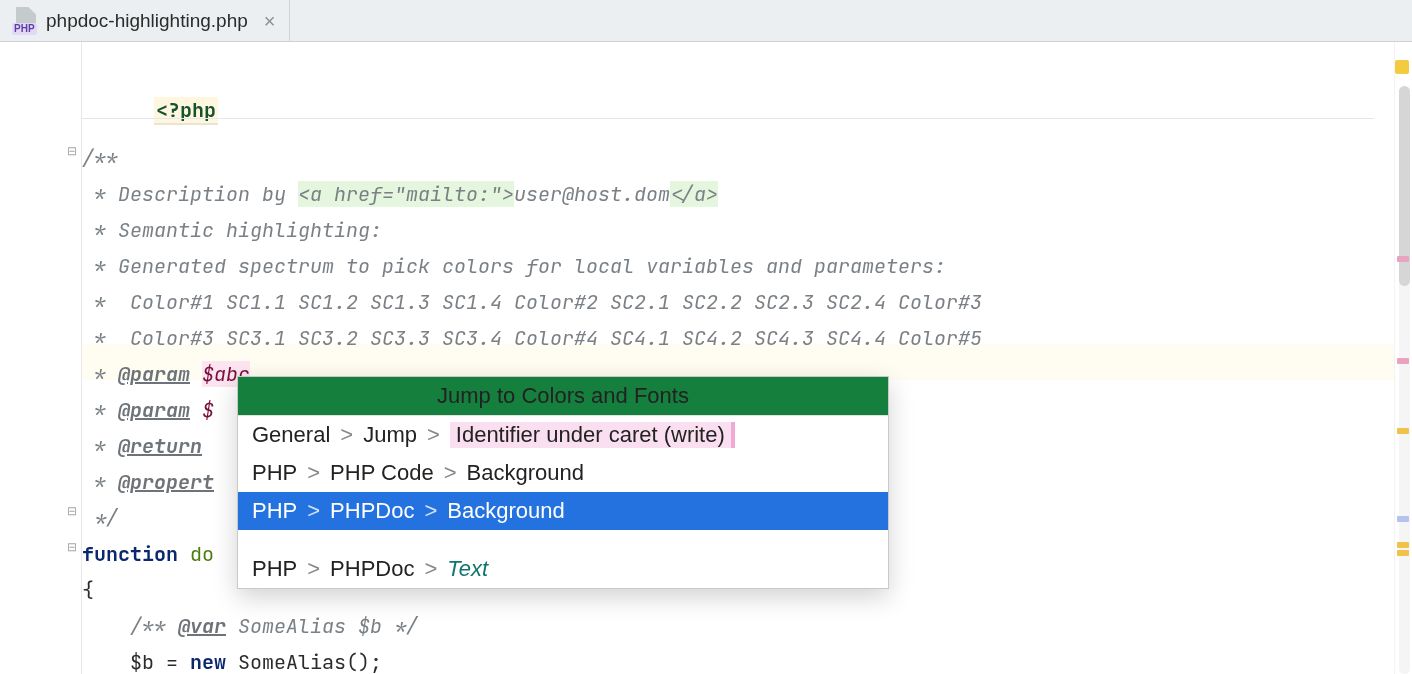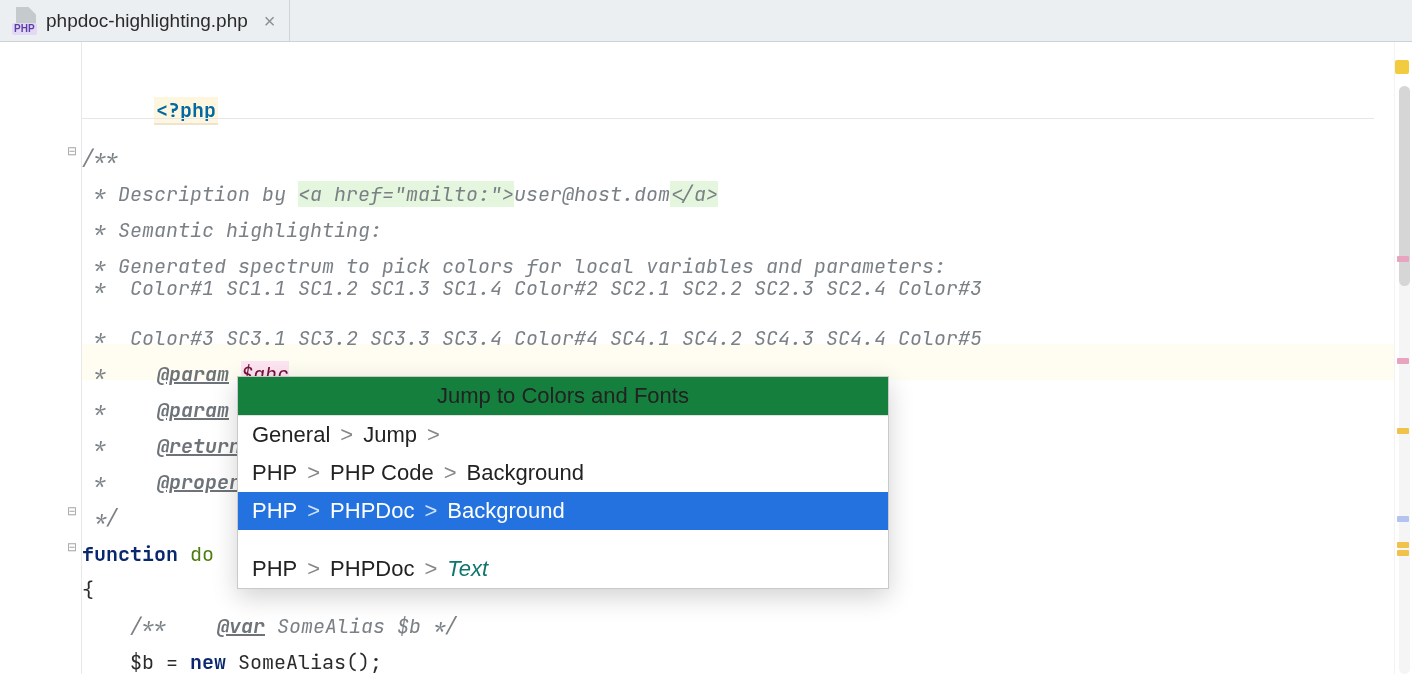--- a/index.html
+++ b/index.html
@@ -67,31 +67,31 @@
     font-size: 20px;
     line-height: 36px;
     white-space: pre;
     color: #2b2b2b;
     position: relative;
     padding-top: 14px;
   }
   .code .abs { position: absolute; left: 0; right: 0; }
   .phptag {
     background: #fff6e0;
-    color: #0369a1;
+    color: #14532d;
     font-weight: 600;
     padding: 0 2px;
     border-bottom: 2px solid rgba(0,0,0,0.07);
   }
   .hr {
     position: absolute; left: 0; right: 20px; height: 1px;
     background: #e6e6e6;
   }
   .doccomment { color: #7a8085; font-style: italic; }
-  .doctag { color: #6d7378; font-weight: 700; text-decoration: underline; margin-left: 39px; }
+  .doctag { color: #6d7378; font-weight: 700; text-decoration: underline; }
   .docparam { color: #7a1039; font-style: italic; }
   .kw { color: #0a286d; font-weight: 600; font-style: normal; }
   .fn { color: #4d7c0f; font-style: normal; }
   .hl-tag { background: #e4f6dd; }
   .caret-row {
     position: absolute; left: 0; right: 0; height: 36px;
     background: #fffdf2;
   }
   .caret-highlight { background: #fce4f1; margin-top: 34px; }
   
@@ -179,21 +179,21 @@
     
     <div class="abs" style="top:14px">
       <span class="phptag">&lt;?php</span>
     </div>
     <div class="hr" style="top:76px"></div>
 
     <div class="abs doccomment" style="top:98px">/**</div>
     <div class="abs doccomment" style="top:134px"><span> * Description by </span><span class="hl-tag">&lt;a href="mailto:"&gt;</span><span>user@host.dom</span><span class="hl-tag">&lt;/a&gt;</span></div>
     <div class="abs doccomment" style="top:170px"> * Semantic highlighting:</div>
     <div class="abs doccomment" style="top:206px"> * Generated spectrum to pick colors for local variables and parameters:</div>
-    <div class="abs doccomment" style="top:228px"> *  Color#1 SC1.1 SC1.2 SC1.3 SC1.4 Color#2 SC2.1 SC2.2 SC2.3 SC2.4 Color#3</div>
+    <div class="abs doccomment" style="top:242px"> *  Color#1 SC1.1 SC1.2 SC1.3 SC1.4 Color#2 SC2.1 SC2.2 SC2.3 SC2.4 Color#3</div>
     <div class="abs doccomment" style="top:278px"> *  Color#3 SC3.1 SC3.2 SC3.3 SC3.4 Color#4 SC4.1 SC4.2 SC4.3 SC4.4 Color#5</div>
     <div class="abs doccomment" style="top:314px"><span> * </span><span class="doctag">@param</span> <span class="docparam caret-highlight">$abc</span></div>
     <div class="abs doccomment" style="top:350px"><span> * </span><span class="doctag">@param</span> <span class="docparam">$</span></div>
     <div class="abs doccomment" style="top:386px"><span> * </span><span class="doctag">@return</span></div>
     <div class="abs doccomment" style="top:422px"><span> * </span><span class="doctag">@propert</span></div>
     <div class="abs doccomment" style="top:458px"> */</div>
     <div class="abs" style="top:494px"><span class="kw">function</span> <span class="fn">do</span></div>
     <div class="abs" style="top:530px">{</div>
     <div class="abs doccomment" style="top:566px; font-style:italic"><span>    /** </span><span class="doctag">@var</span><span> SomeAlias $b */</span></div>
     <div class="abs" style="top:602px; font-style:normal"><span>    $b = </span><span class="kw">new</span><span> SomeAlias();</span></div>
@@ -213,20 +213,21 @@
 </div>
 
 <div class="popup">
   <div class="popup-title">Jump to Colors and Fonts</div>
   <div id="popup-items">
       <div class="popup-item">
         <span>General</span>
         <span class="sep">&gt;</span>
         <span>Jump</span>
         <span class="sep">&gt;</span>
+        <span class="leaf leaf-hl">Identifier under caret (write)</span>
       </div>
       <div class="popup-item">
         <span>PHP</span>
         <span class="sep">&gt;</span>
         <span>PHP Code</span>
         <span class="sep">&gt;</span>
         <span class="leaf">Background</span>
       </div>
       <div class="popup-item selected">
         <span>PHP</span>

